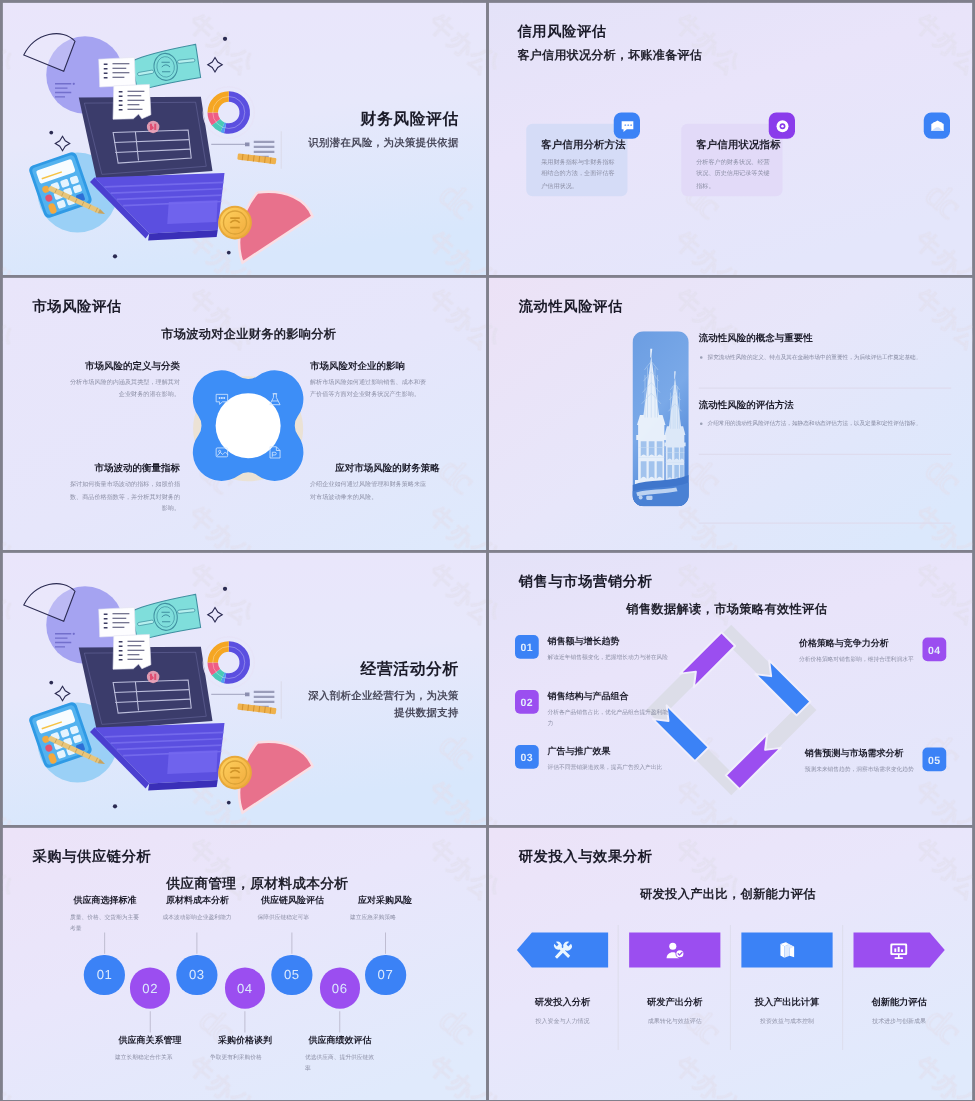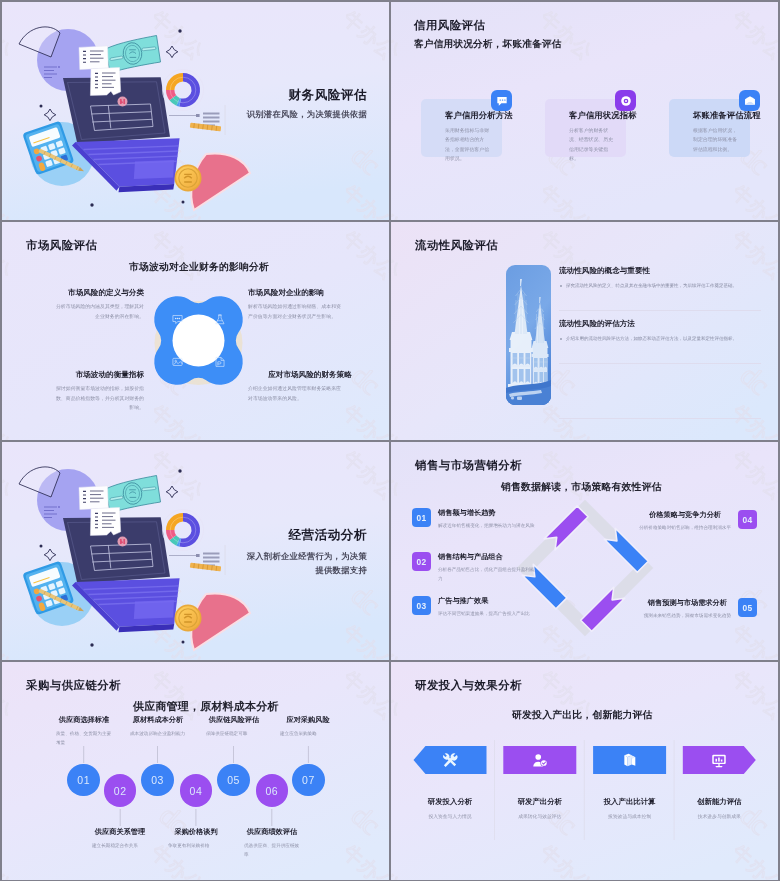--- a/index.html
+++ b/index.html
@@ -8,42 +8,42 @@
        font-family:"Liberation Sans","DejaVu Sans",sans-serif;}
   .grid{position:absolute;left:0;top:0;width:780px;height:881px;}
   .slide{position:absolute;width:387px;height:218px;overflow:hidden;}
   .c0{left:2px;} .c1{left:391px;}
   .r0{top:2px;} .r1{top:222px;padding-left:38px;} .r2{top:442px;} .r3{top:662px;}
   .bg{position:absolute;left:0;top:0;right:0;bottom:0;}
   .wm{position:absolute;left:0;top:0;right:0;bottom:0;pointer-events:none;opacity:.65;}
   .ttl{position:absolute;font-weight:bold;color:#1b1b29;}
   .sub{position:absolute;font-weight:bold;color:#23232f;}
   svg{display:block;}
-  .card{position:absolute;border-radius:5px;box-sizing:border-box;padding:11px 9px 0 24px;}
+  .card{position:absolute;border-radius:5px;box-sizing:border-box;padding:11px 9px 0 12px;}
   .card-t{font-size:8.3px;font-weight:bold;color:#1e1e2c;letter-spacing:.15px;white-space:nowrap;}
   .card-d{font-size:4.9px;color:#8d90a6;line-height:1.95;margin-top:4.5px;}
   .ic{position:absolute;width:21px;height:21px;border-radius:6px;display:flex;
       align-items:center;justify-content:center;}
   .m3t{position:absolute;font-size:7.6px;font-weight:bold;color:#1e1e2c;white-space:nowrap;}
   .m3d{position:absolute;font-size:4.9px;color:#8d90a6;line-height:1.95;}
   .l4row{position:absolute;left:168px;width:202px;}
   .l4t{font-size:7.6px;font-weight:bold;color:#1e1e2c;white-space:nowrap;}
   .l4d{font-size:4.5px;color:#83879e;line-height:1.9;margin-top:6px;padding-left:7px;position:relative;}
   .l4d:before{content:"";position:absolute;left:1px;top:3.4px;width:1.8px;height:1.8px;
               border-radius:50%;background:#9ba0b5;}
   .l4div{position:absolute;left:168px;width:202px;height:1px;background:#dedcee;}
   .s6{position:absolute;display:flex;align-items:flex-start;gap:7px;}
   .s6.l{left:21px;width:126px;}
   .s6.r{right:21px;width:126px;justify-content:flex-end;}
   .s6n{flex:0 0 auto;width:19px;height:19px;border-radius:4px;color:#e3eefd;
        font-size:8.4px;font-weight:bold;letter-spacing:.4px;
        display:flex;align-items:center;justify-content:center;}
   .s6t{font-size:7.2px;font-weight:bold;color:#1e1e2c;white-space:nowrap;}
   .s6d{font-size:4.6px;color:#8d90a6;line-height:1.9;margin-top:4px;}
-  .s6.r .s6tx{text-align:center;}
+  .s6.r .s6tx{text-align:left;}
   .p7c{position:absolute;width:32.6px;height:32.6px;border-radius:50%;
        display:flex;align-items:center;justify-content:center;
        color:#dbe9fd;font-size:10.5px;letter-spacing:.5px;}
   .p7lab{position:absolute;text-align:center;}
   .p7t{font-size:7.2px;font-weight:bold;color:#1e1e2c;white-space:nowrap;}
   .p7d{font-size:4.6px;color:#8d90a6;line-height:1.9;margin-top:5px;text-align:left;
        width:56px;margin-left:auto;margin-right:auto;}
   .r8ic{position:absolute;width:17px;height:17px;transform:translateX(-50%);}
   .r8lab{position:absolute;width:86px;transform:translateX(-50%);text-align:center;}
   .r8t{font-size:7.4px;font-weight:bold;color:#1e1e2c;white-space:nowrap;}
@@ -277,24 +277,20 @@
    <div class="card-t">客户信用状况指标</div>
    <div class="card-d">分析客户的财务状况、经营状况、历史信用记录等关键指标。</div>
  </div>
  <div class="ic" style="left:224px;top:88px;background:#8a3ceb;">
    <svg width="14" height="14" viewBox="0 0 24 24">
           <circle cx="12" cy="12" r="8.2" fill="#fff"></circle>
           <circle cx="12" cy="12" r="4" fill="#8a3ceb"></circle>
           <circle cx="12" cy="12" r="1.7" fill="#fff"></circle>
         </svg>
  </div>
- <div class="card" style="left:278px;top:97px;width:81px;height:58px;background:#ccd9f7;">
-   <div class="card-t">坏账准备评估流程</div>
-   <div class="card-d">根据客户信用状况，制定合理的坏账准备评估流程和比例。</div>
- </div>
  <div class="ic" style="left:348px;top:88px;background:#3b82f6;">
    <svg width="14" height="14" viewBox="0 0 24 24">
           <path d="M3.5 18.5V9l8.5-5 8.5 5v9.5z" fill="#fff"></path>
           <path d="M3.5 18.5l8.5-6.5 8.5 6.5z" fill="#cfe0fd"></path>
           <path d="M6.5 6.5h11v7h-11z" fill="#fff"></path>
         </svg>
  </div>
 </div>
 
 <div class="slide c0 r1">

